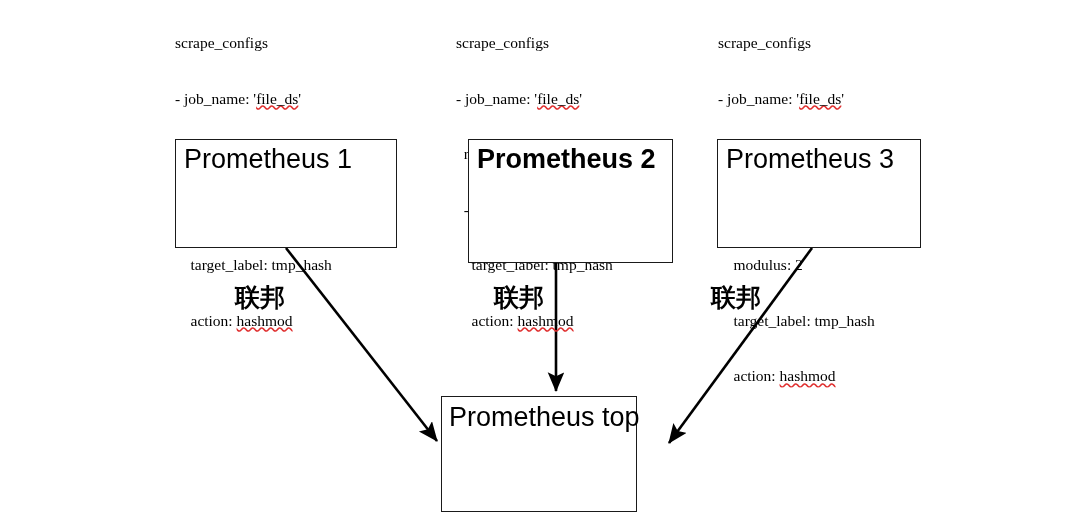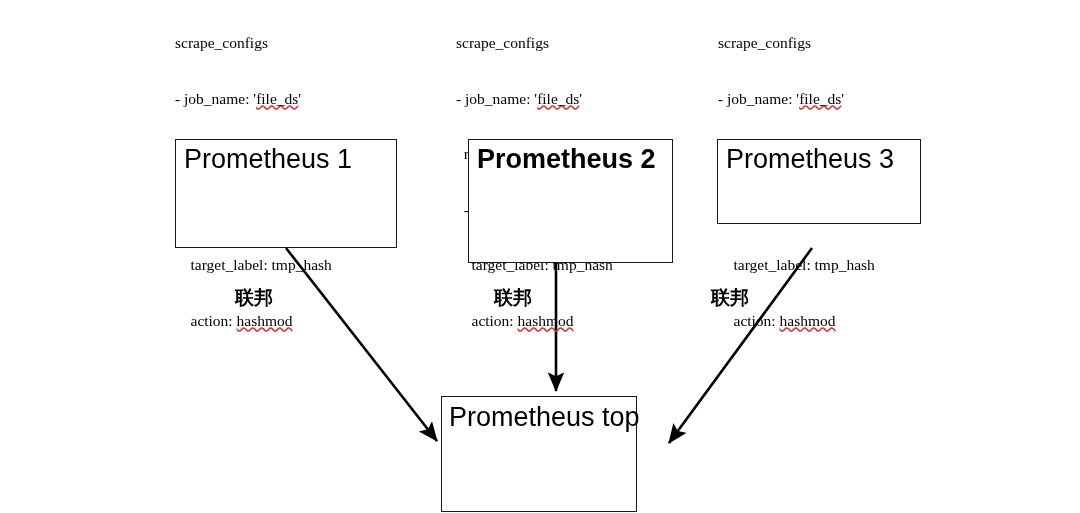--- a/index.html
+++ b/index.html
@@ -56,30 +56,30 @@
     left: 8px;
     top: 3px;
     font-family: "Liberation Sans", sans-serif;
     font-size: 27px;
     line-height: 32px;
     color: #000000;
     white-space: nowrap;
   }
   #node-prometheus-1 { left: 175px; top: 139px; width: 222px; height: 109px; }
   #node-prometheus-2 { left: 468px; top: 139px; width: 205px; height: 124px; font-weight: bold; }
-  #node-prometheus-3 { left: 717px; top: 139px; width: 204px; height: 85px; }
+  #node-prometheus-3 { left: 717px; top: 139px; width: 204px; height: 109px; }
   #node-prometheus-top { left: 441px; top: 396px; width: 196px; height: 116px; }
   #node-prometheus-top .node-label { left: 7px; top: 4px; }
 
   
   .edge-label {
     position: absolute;
     font-family: "DejaVu Sans", sans-serif;
     font-weight: bold;
-    font-size: 19px;
+    font-size: 25px;
     line-height: 31px;
     color: #000000;
     white-space: nowrap;
   }
   #edge-label-1 { left: 235px; top: 282px; }
   #edge-label-2 { left: 494px; top: 282px; }
   #edge-label-3 { left: 711px; top: 282px; }
 </style>
 </head>
 <body>
@@ -114,20 +114,21 @@
   <span class="cline">  - source_labels: [__address__]</span>
   <span class="cline">    target_label: tmp_hash</span>
   <span class="cline">    action: <span class="misspelled">hashmod</span></span>
 </div>
 
 <div class="config-block" id="config-3">
   <span class="cline">scrape_configs</span>
   <span class="cline">- job_name: '<span class="misspelled">file_ds</span>'</span>
   <span class="cline">  relabel_configs:</span>
   <span class="cline">  - source_labels: [__address__]</span>
+  <span class="cline">    modulus: 2</span>
   <span class="cline">    target_label: tmp_hash</span>
   <span class="cline">    action: <span class="misspelled">hashmod</span></span>
 </div>
 
 <div class="node-box" id="node-prometheus-1">
   <span class="node-label">Prometheus 1</span>
 </div>
 
 <div class="node-box" id="node-prometheus-2">
   <span class="node-label">Prometheus 2</span>

